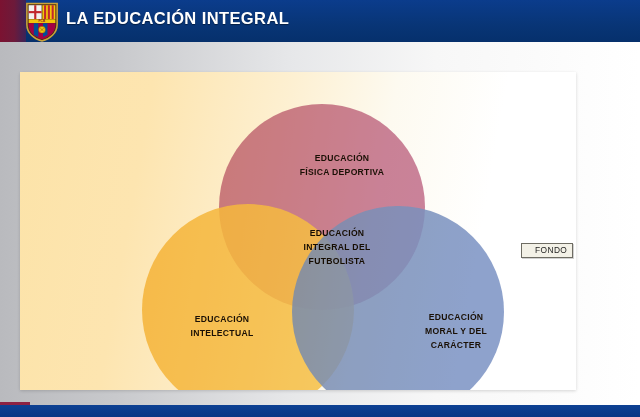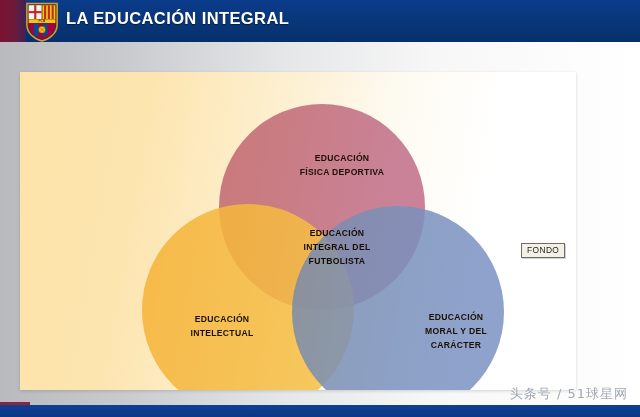--- a/index.html
+++ b/index.html
@@ -103,21 +103,21 @@
     fill: #160d02;
     text-anchor: middle;
     letter-spacing: 0.3px;
   }
 
   
   .fondo-box {
     position: absolute;
     left: 501px;
     top: 171px;
-    padding: 2px 5px 3px 5px;
+    padding: 2px 5px 3px 13px;
     border: 1px solid #6e6c63;
     background: #f3f1e7;
     color: #1d1d1d;
     font-size: 8.4px;
     font-family: "Liberation Sans", sans-serif;
     letter-spacing: 0.4px;
     line-height: 1;
     box-shadow: 1px 1px 0 rgba(0,0,0,0.18);
   }
 
@@ -225,18 +225,17 @@
           <text class="venn-label-center" x="305" y="164">EDUCACIÓN</text>
           <text class="venn-label-center" x="305" y="178">INTEGRAL DEL</text>
           <text class="venn-label-center" x="305" y="192">FUTBOLISTA</text>
         </g>
       </svg>
     </div>
 
     <div class="fondo-box">FONDO</div>
   </div>
 
-  <div class="watermark">头条号 / 51球星网</div>
 
   <div class="bottom-bar-maroon"></div>
   <div class="bottom-bar"></div>
 
 </div>
 
 </body></html>

